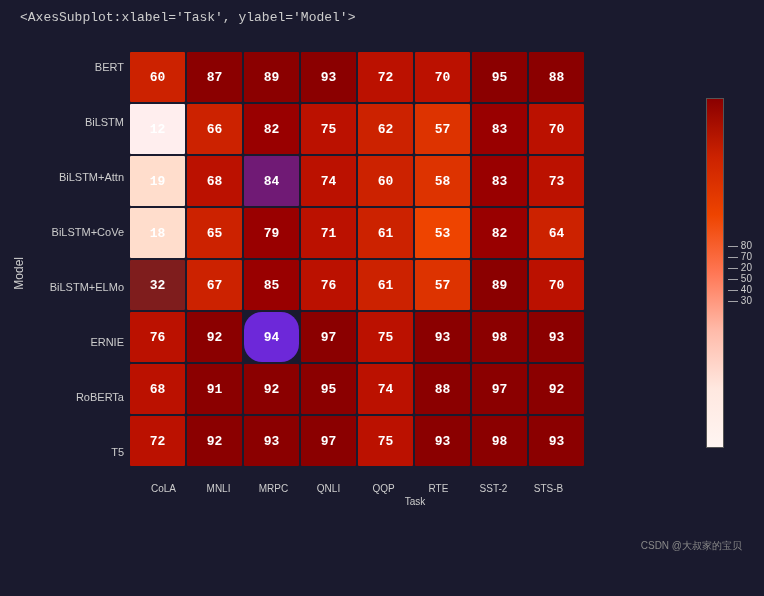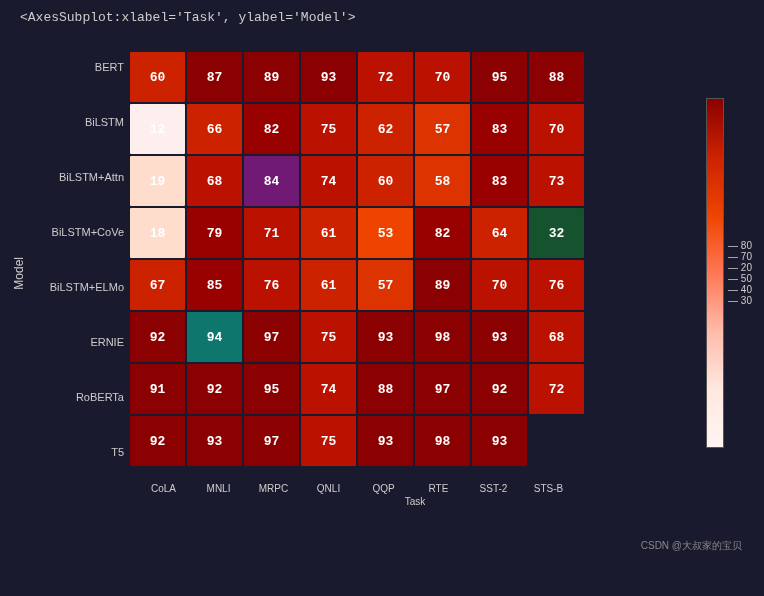--- a/index.html
+++ b/index.html
@@ -199,37 +199,38 @@
               <div class="cell" style="background-color: rgb(187, 17, 0); color: white;">70</div>
               <div class="cell" style="background-color: rgb(255, 221, 204); color: white;">19</div>
               <div class="cell" style="background-color: rgb(187, 17, 0); color: white;">68</div>
               <div class="cell" style="background-color: #701a75; color: white;">84</div>
               <div class="cell" style="background-color: rgb(187, 17, 0); color: white;">74</div>
               <div class="cell" style="background-color: rgb(204, 34, 0); color: white;">60</div>
               <div class="cell" style="background-color: rgb(221, 51, 0); color: white;">58</div>
               <div class="cell" style="background-color: rgb(153, 0, 0); color: white;">83</div>
               <div class="cell" style="background-color: rgb(187, 17, 0); color: white;">73</div>
               <div class="cell" style="background-color: rgb(255, 221, 204); color: white;">18</div>
+              <div class="cell" style="background-color: rgb(204, 34, 0); color: white;">65</div>
               <div class="cell" style="background-color: rgb(153, 0, 0); color: white;">79</div>
               <div class="cell" style="background-color: rgb(187, 17, 0); color: white;">71</div>
               <div class="cell" style="background-color: rgb(204, 34, 0); color: white;">61</div>
               <div class="cell" style="background-color: rgb(238, 68, 0); color: white;">53</div>
               <div class="cell" style="background-color: rgb(153, 0, 0); color: white;">82</div>
               <div class="cell" style="background-color: rgb(204, 34, 0); color: white;">64</div>
-              <div class="cell" style="background-color: #14532d; color: white;">32</div>
+              <div class="cell" style="background-color: #7f1d1d; color: white;">32</div>
               <div class="cell" style="background-color: rgb(204, 34, 0); color: white;">67</div>
               <div class="cell" style="background-color: rgb(153, 0, 0); color: white;">85</div>
               <div class="cell" style="background-color: rgb(187, 17, 0); color: white;">76</div>
               <div class="cell" style="background-color: rgb(204, 34, 0); color: white;">61</div>
               <div class="cell" style="background-color: rgb(221, 51, 0); color: white;">57</div>
               <div class="cell" style="background-color: rgb(139, 0, 0); color: white;">89</div>
               <div class="cell" style="background-color: rgb(187, 17, 0); color: white;">70</div>
               <div class="cell" style="background-color: rgb(187, 17, 0); color: white;">76</div>
               <div class="cell" style="background-color: rgb(139, 0, 0); color: white;">92</div>
-              <div class="cell" style="background-color: #0f766e; color: white;">94</div>
+              <div class="cell" style="background-color: #6d28d9; color: white; border-radius: 18px;">94</div>
               <div class="cell" style="background-color: rgb(139, 0, 0); color: white;">97</div>
               <div class="cell" style="background-color: rgb(187, 17, 0); color: white;">75</div>
               <div class="cell" style="background-color: rgb(139, 0, 0); color: white;">93</div>
               <div class="cell" style="background-color: rgb(139, 0, 0); color: white;">98</div>
               <div class="cell" style="background-color: rgb(139, 0, 0); color: white;">93</div>
               <div class="cell" style="background-color: rgb(187, 17, 0); color: white;">68</div>
               <div class="cell" style="background-color: rgb(139, 0, 0); color: white;">91</div>
               <div class="cell" style="background-color: rgb(139, 0, 0); color: white;">92</div>
               <div class="cell" style="background-color: rgb(139, 0, 0); color: white;">95</div>
               <div class="cell" style="background-color: rgb(187, 17, 0); color: white;">74</div>

